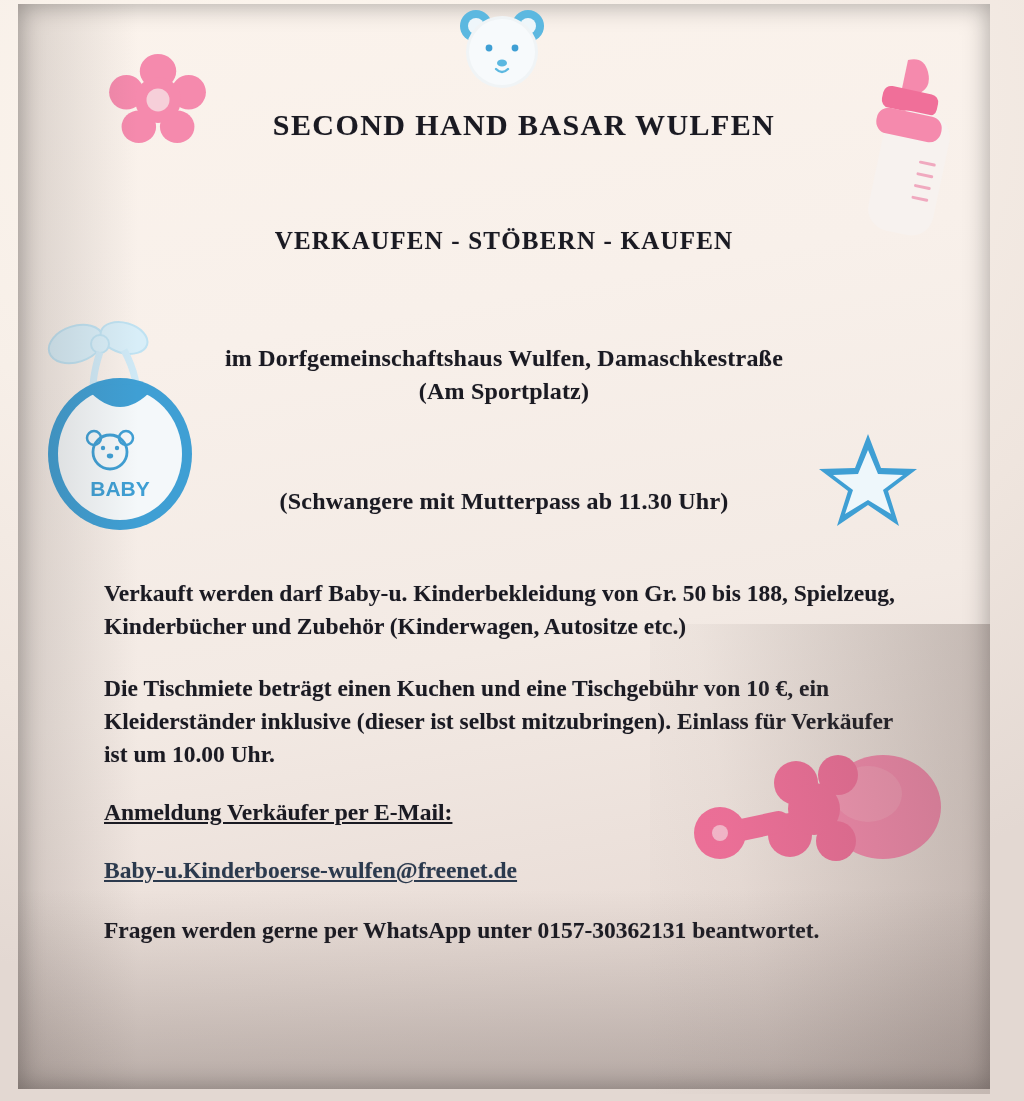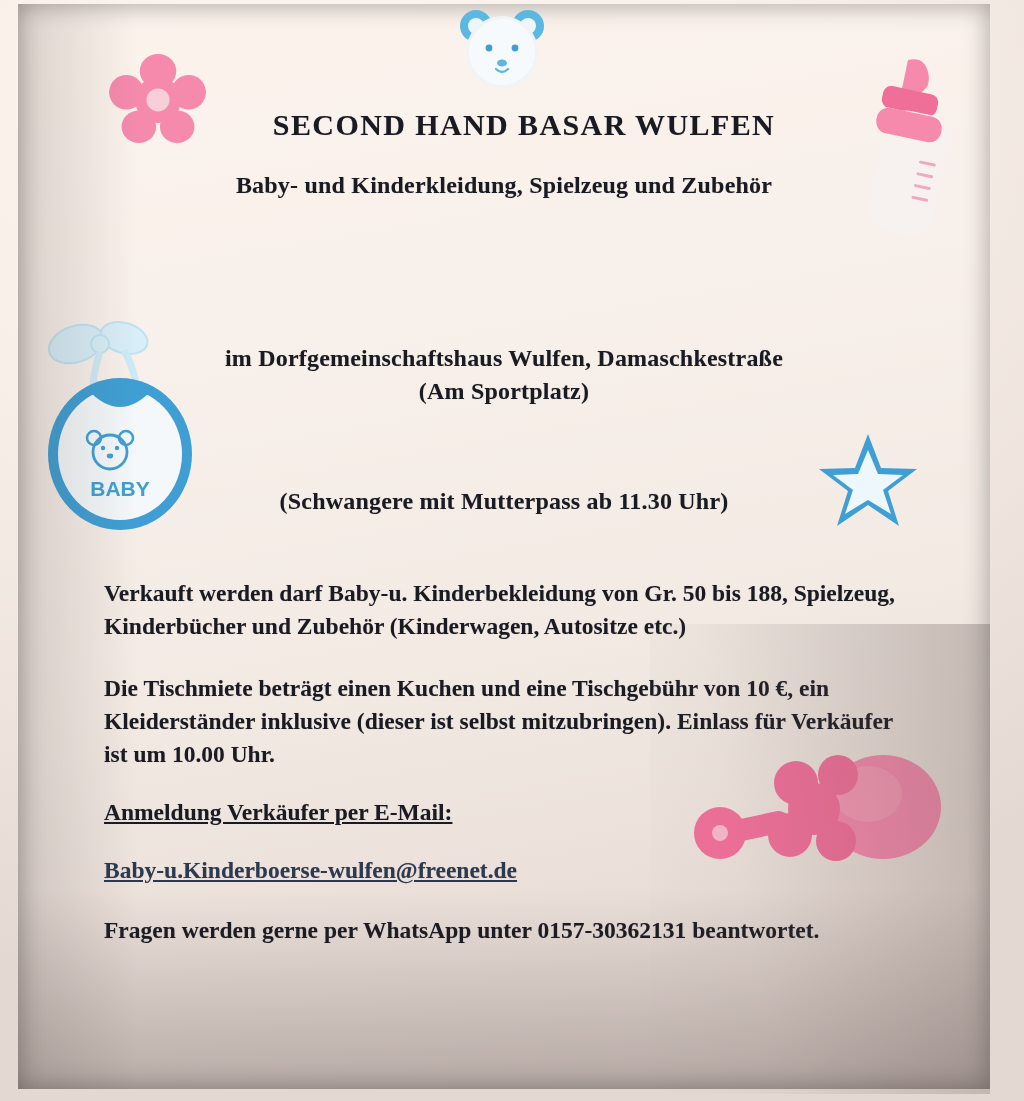--- a/index.html
+++ b/index.html
@@ -235,21 +235,21 @@
           <circle cx="158" cy="92" r="20"></circle>
           <circle cx="136" cy="60" r="26"></circle>
         </g>
         <rect x="52" y="66" width="60" height="22" rx="11" fill="#f06f99" transform="rotate(-12 82 77)"></rect>
         <circle cx="42" cy="84" r="26" fill="#f06f99"></circle>
         <circle cx="42" cy="84" r="8" fill="#f6b8cb"></circle>
       </svg>
     </div>
 
     <div class="txt" id="title">SECOND HAND BASAR WULFEN</div>
-    <div class="txt" id="subtitle">Baby- und Kinderkleidung, Spielzeug und Zubehör</div>
+    <div class="txt" id="actions">VERKAUFEN   -   STÖBERN     -     KAUFEN</div>
 
     <div class="txt" id="venue1">im Dorfgemeinschaftshaus Wulfen, Damaschkestraße</div>
     <div class="txt" id="venue2">(Am Sportplatz)</div>
 
     <div class="txt" id="date2">(Schwangere mit Mutterpass ab 11.30 Uhr)</div>
 
     <div class="block" id="para-goods">Verkauft werden darf Baby-u. Kinderbekleidung von Gr. 50 bis 188, Spielzeug, Kinderbücher und Zubehör (Kinderwagen, Autositze etc.)</div>
     <div class="block" id="para-fee">Die Tischmiete beträgt einen Kuchen und eine Tischgebühr von 10 €, ein Kleiderständer inklusive (dieser ist selbst mitzubringen). Einlass für Verkäufer ist um 10.00 Uhr.</div>
 
     <div class="block" id="signup-label">Anmeldung Verkäufer per E-Mail:</div>

